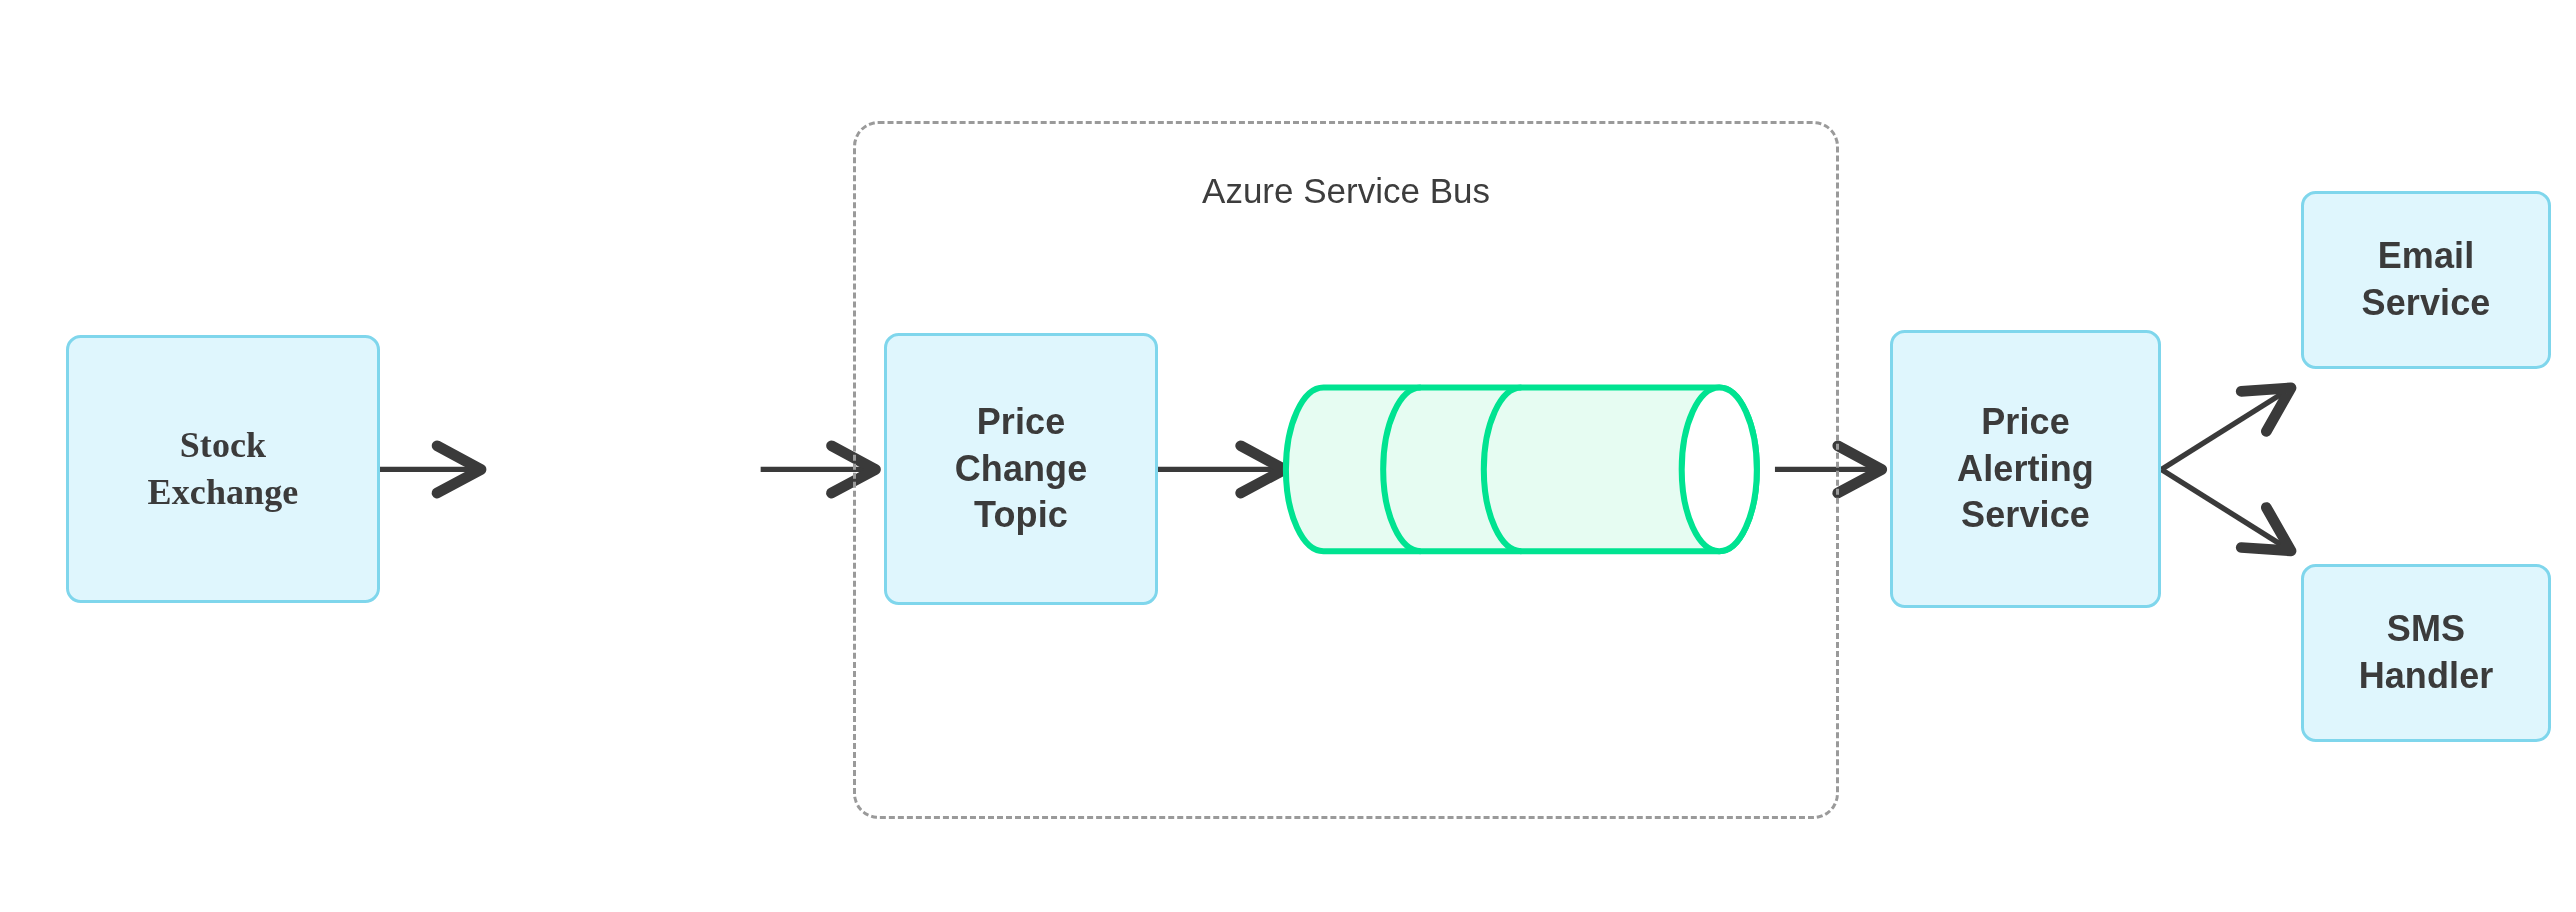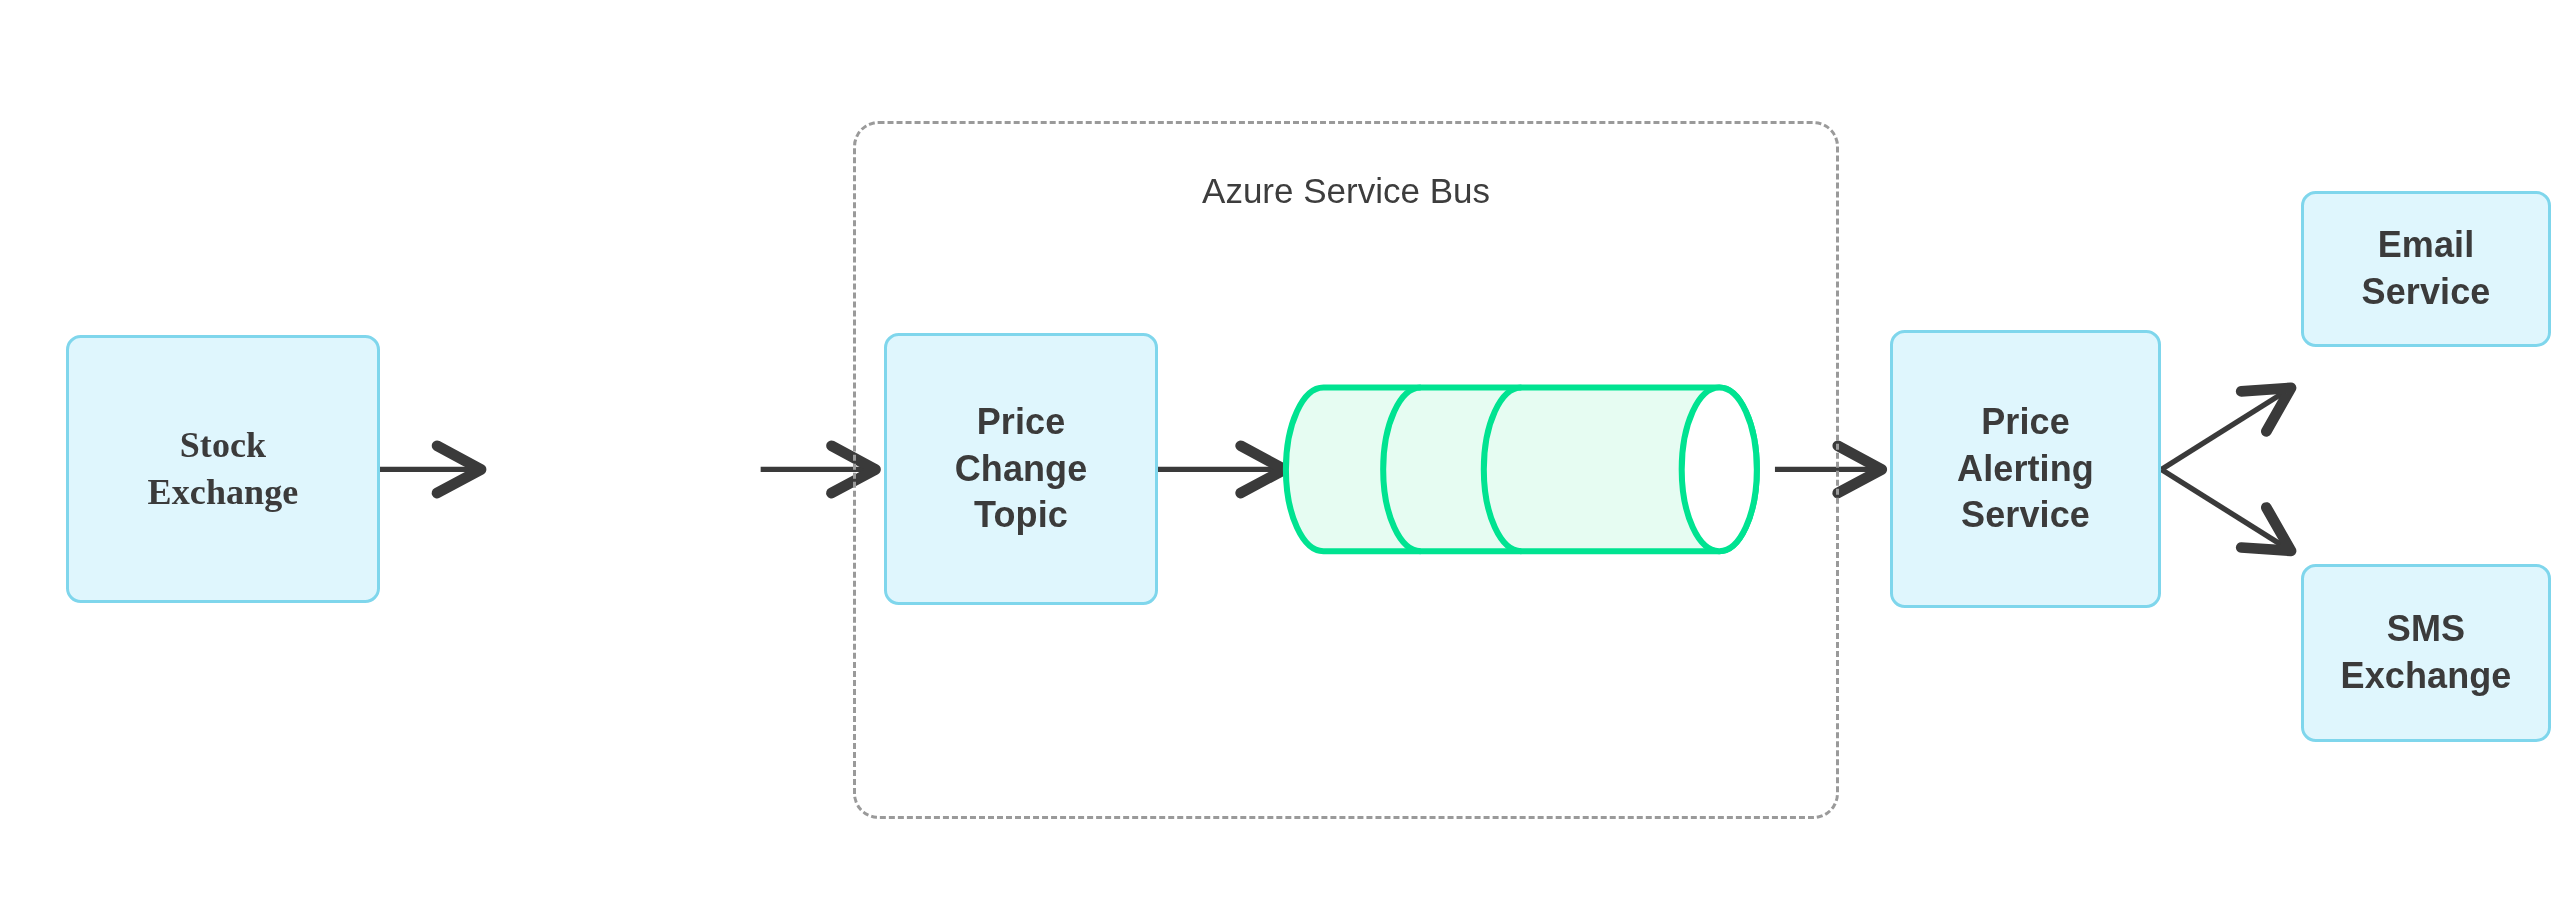--- a/index.html
+++ b/index.html
@@ -65,21 +65,21 @@
     text-align: center;
     font-size: 35px;
     font-weight: normal;
     color: #3d3d3d;
     z-index: 2;
   }
   #node-stock-exchange   { left: 54px;   top: 335px; width: 314px; height: 268px; font-family: Liberation Serif, serif; }
   #node-market-data      { left: 478px;  top: 333px; width: 271px; height: 272px; }
   #node-price-topic      { left: 872px; top: 333px; width: 274px; height: 272px; }
   #node-price-alerting   { left: 1878px; top: 330px; width: 271px; height: 278px; }
-  #node-email-service    { left: 2289px; top: 191px; width: 250px; height: 156px; }
+  #node-email-service    { left: 2289px; top: 191px; width: 250px; height: 178px; }
   #node-sms-service      { left: 2289px; top: 564px; width: 250px; height: 178px; }
 
   #cyl-label {
     position: absolute;
     left: 1288px;
     top: 424px;
     width: 376px;
     text-align: center;
     font-size: 36px;
     font-weight: bold;
@@ -151,17 +151,17 @@
 Service</span>
   </div>
 
   <div class="node" id="node-email-service">
     <span>Email
 Service</span>
   </div>
 
   <div class="node" id="node-sms-service">
     <span>SMS
-Exchange</span>
+Handler</span>
   </div>
 
 </div>
 
 
 </body></html>

